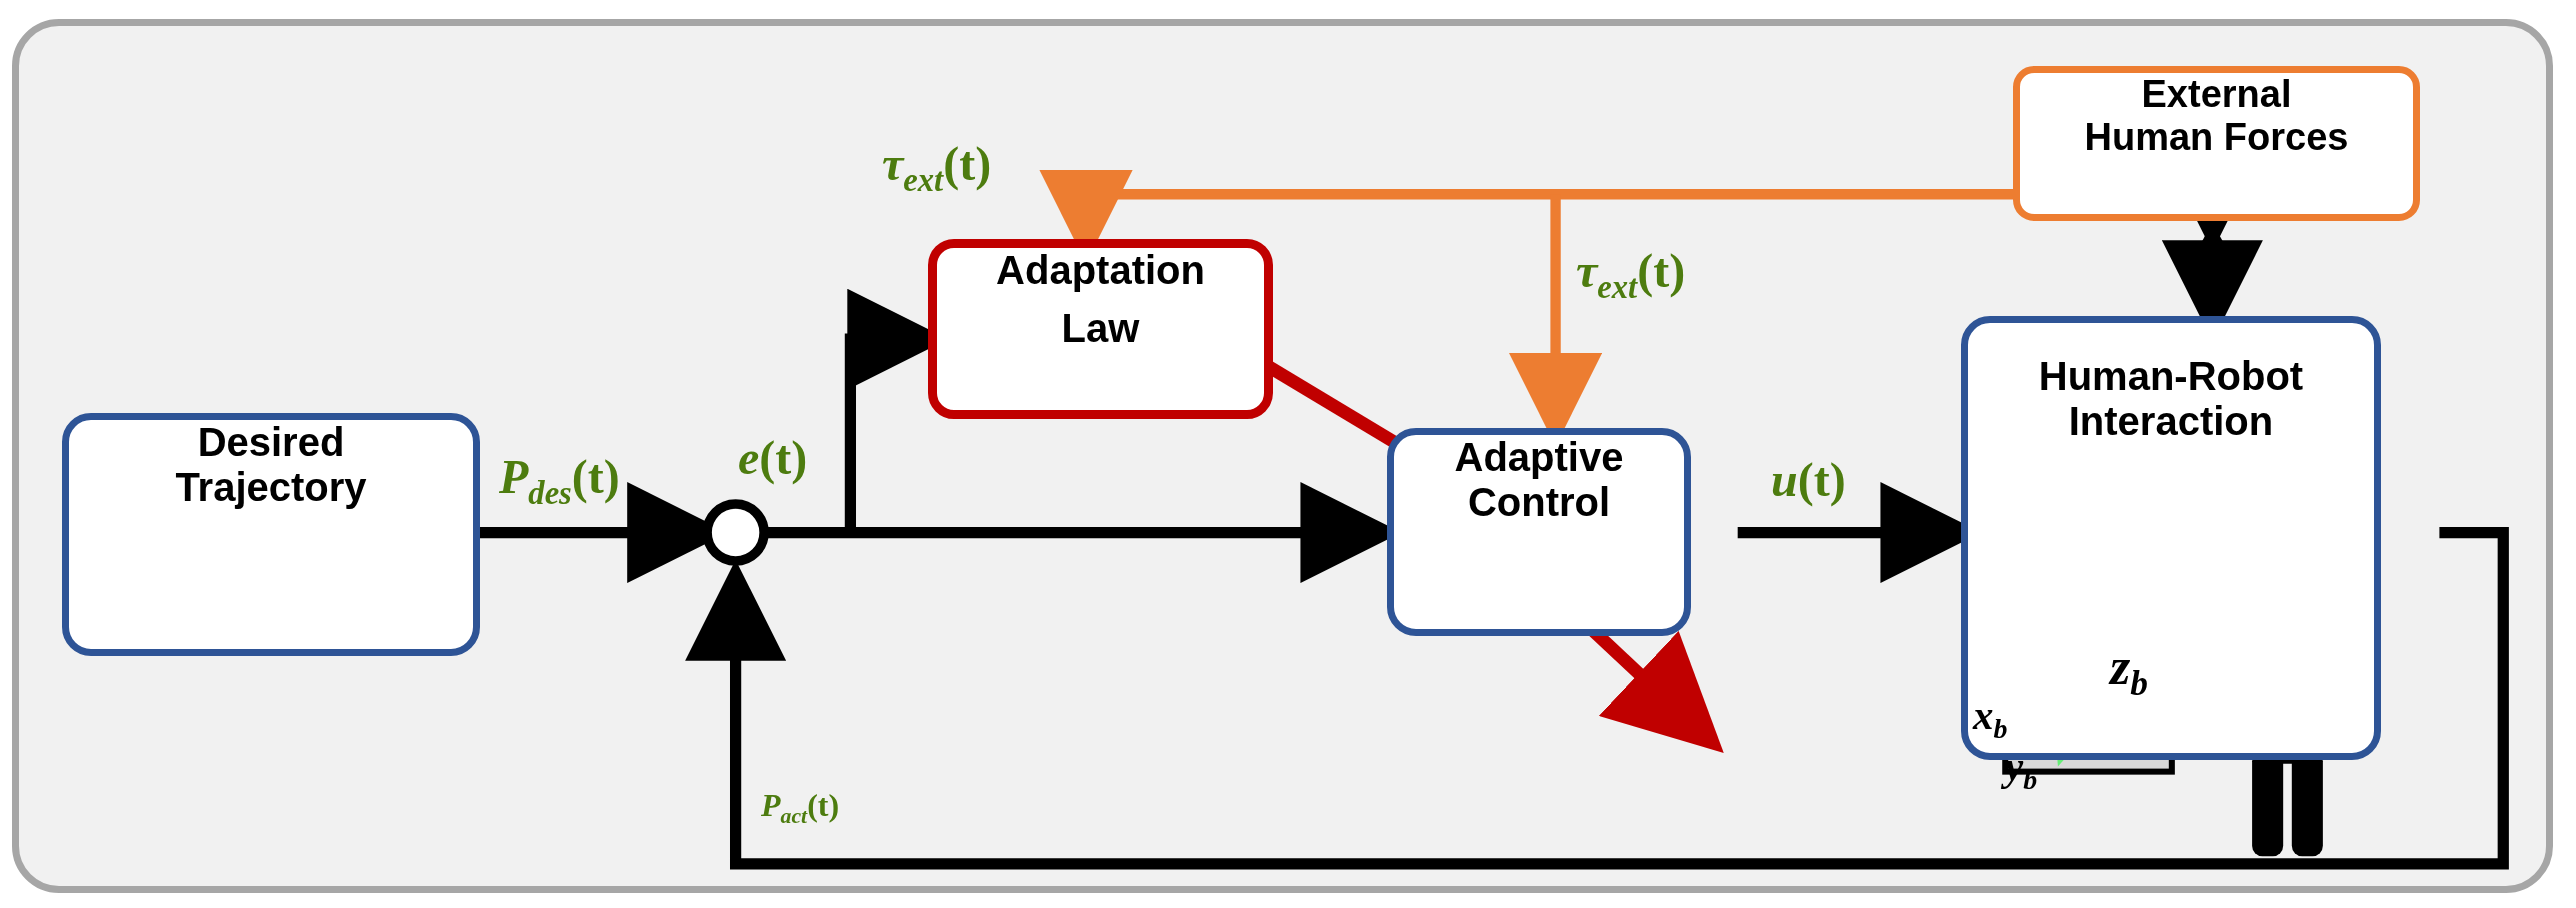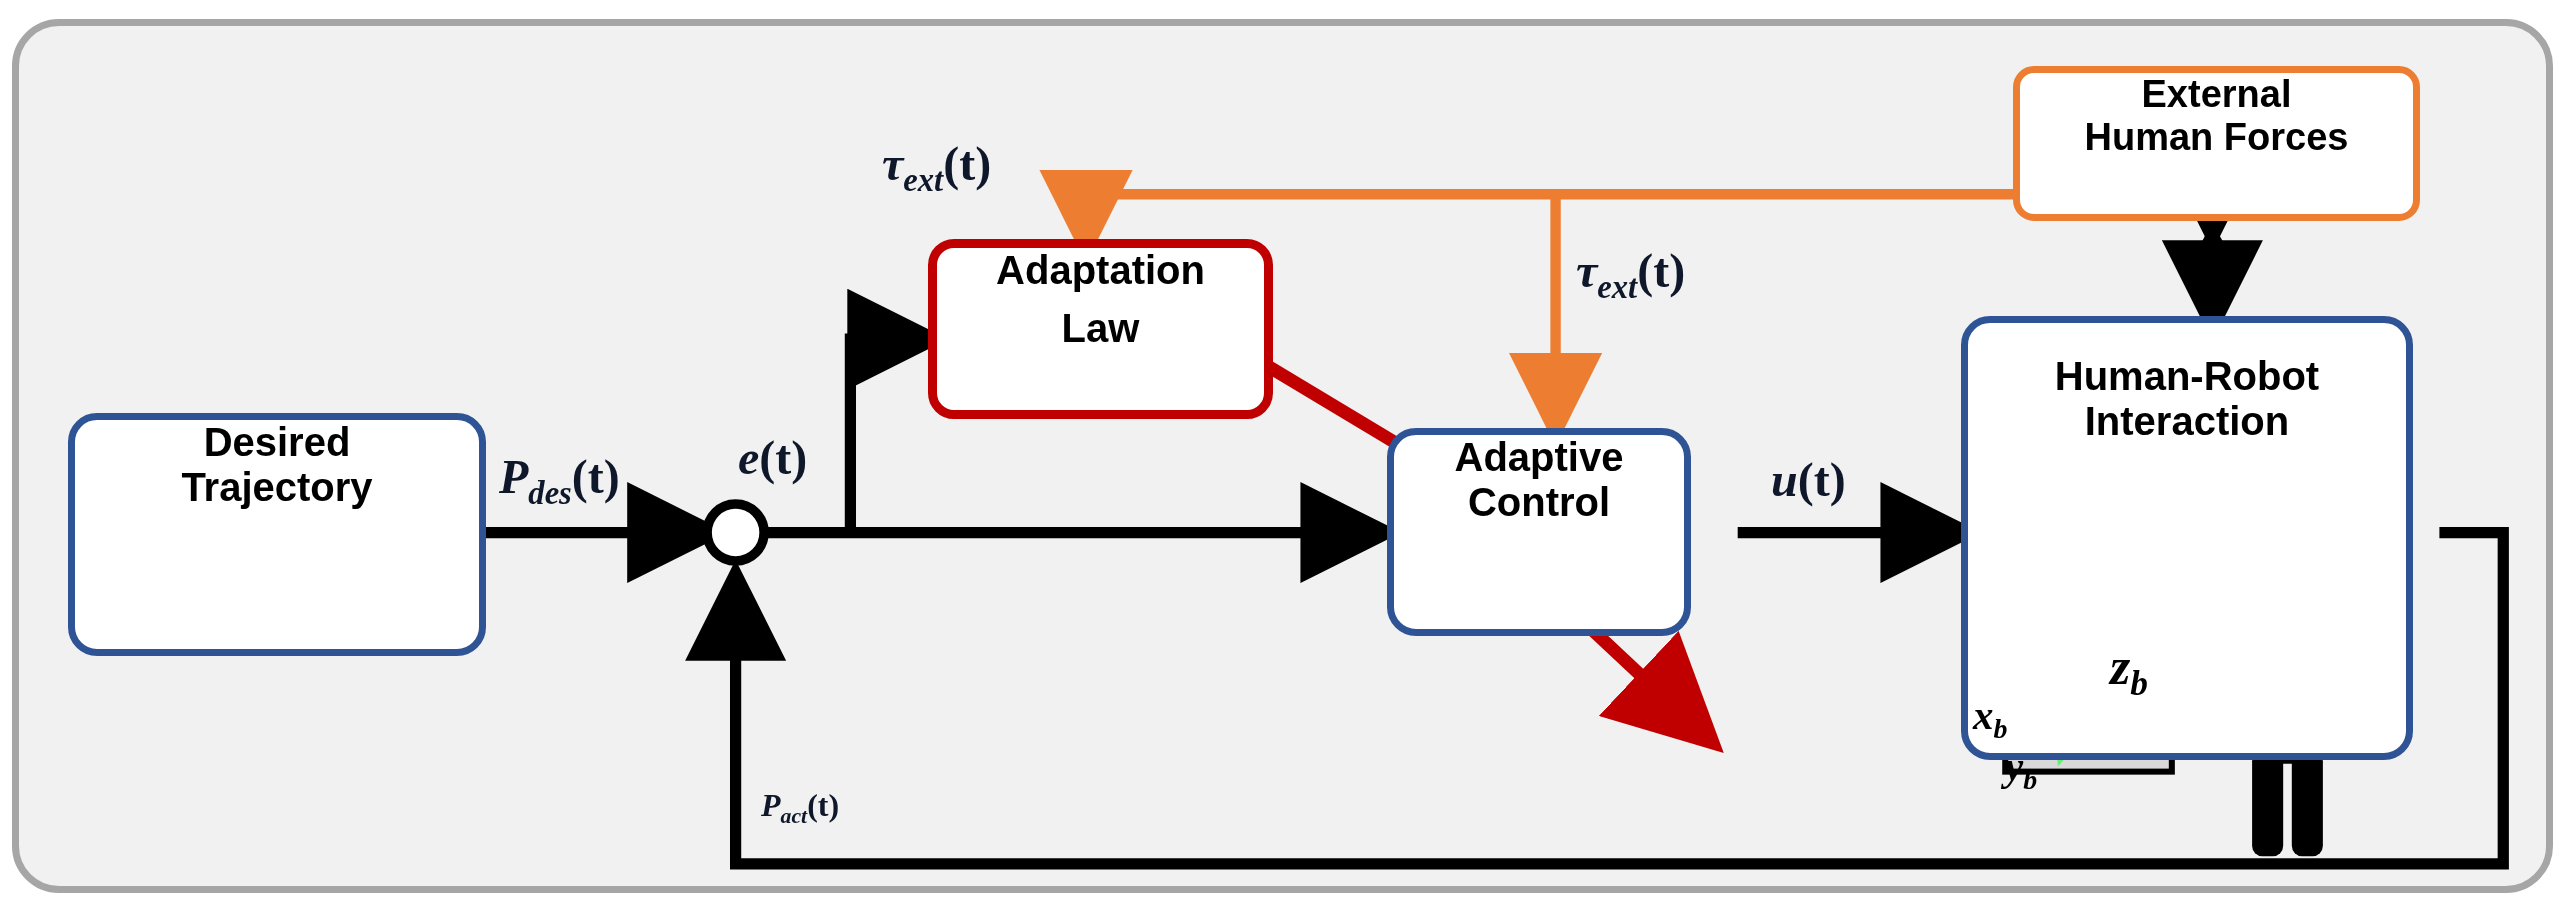--- a/index.html
+++ b/index.html
@@ -8,21 +8,21 @@
   #frame{position:absolute;left:12px;top:19px;width:2541px;height:874px;
          background:#f1f1f1;border:7.8px solid #a6a6a6;border-radius:47px;box-sizing:border-box;}
   .svgwrap{position:absolute;left:0;top:0;width:2576px;height:908px;}
   .blk{position:absolute;background:#ffffff;box-sizing:border-box;
        display:flex;flex-direction:column;align-items:center;justify-content:flex-start;
        text-align:center;font-weight:bold;color:#000000;line-height:1.12;}
   .blk.blue{border:7.8px solid #2e5496;border-radius:29px;}
   .blk.red{border:9.5px solid #c00000;border-radius:26px;}
   .blk.orange{border:7.8px solid #ed7d31;border-radius:21px;}
   .lbl{position:absolute;font-family:"Liberation Serif",serif;font-weight:bold;
-       font-style:italic;color:#0f172a;white-space:nowrap;text-align:center;}
+       font-style:italic;color:#4d7c0f;white-space:nowrap;text-align:center;}
   .lbl sub{font-size:.68em;font-style:italic;font-weight:bold;}
   .lbl .up{font-style:normal;}
   .adapted{position:absolute;color:#c00000;font-weight:bold;text-align:center;
            line-height:1.1;white-space:nowrap;font-family:"Liberation Sans",sans-serif;}
   .axl{position:absolute;font-family:"Liberation Serif",serif;font-style:italic;
        font-weight:bold;color:#000;white-space:nowrap;}
 </style>
 </head>
 <body>
 
@@ -118,41 +118,41 @@
       <circle cx="2647" cy="632" r="52" fill="#000000"></circle>
       <rect x="2607" y="690" width="84" height="195" rx="14" fill="#000000"></rect>
       <path d="M2612,706 L2572,742 L2565,598 L2596,596 L2599,722 z" fill="#000000"></path>
       <path d="M2688,706 L2744,742 L2742,800 L2711,792 L2710,742 z" fill="#000000"></path>
       <path d="M2744,742 L2752,806 L2700,858 L2684,836 L2722,796 z" fill="#000000"></path>
       <rect x="2609" y="870" width="36" height="122" rx="12" fill="#000000"></rect>
       <rect x="2655" y="870" width="36" height="122" rx="12" fill="#000000"></rect>
     </g>
   </svg>
 
-  <div class="blk blue" style="left:68px;top:413px;width:418px;height:243px;font-size:40px;">
+  <div class="blk blue" style="left:62px;top:413px;width:418px;height:243px;font-size:40px;">
     <span>Desired</span>
     <span>Trajectory</span>
   </div>
 
   <div class="blk red" style="left:928px;top:239px;width:345px;height:180px;font-size:40px;gap:13px;">
     <span>Adaptation</span>
     <span>Law</span>
   </div>
 
   <div class="blk blue" style="left:1387px;top:428px;width:304px;height:208px;font-size:40px;">
     <span>Adaptive</span>
     <span>Control</span>
   </div>
 
   <div class="blk orange" style="left:2013px;top:66px;width:407px;height:155px;font-size:38px;">
     <span>External</span>
     <span>Human Forces</span>
   </div>
 
-  <div class="blk blue" style="left:1961px;top:316px;width:452px;height:444px;font-size:40px;
+  <div class="blk blue" style="left:1961px;top:316px;width:420px;height:444px;font-size:40px;
               justify-content:flex-start;padding-top:31px;">
     <span>Human-Robot</span>
     <span>Interaction</span>
   </div>
 
   <div class="lbl" style="left:499px;top:449px;font-size:48px;">
     <span>P</span><sub>des</sub><span class="up">(t)</span>
   </div>
 
   <div class="lbl" style="left:738px;top:430px;font-size:48px;">

